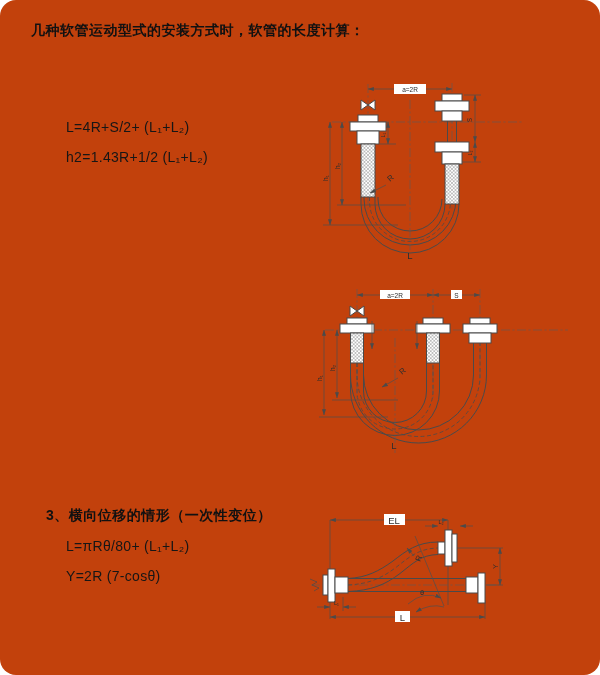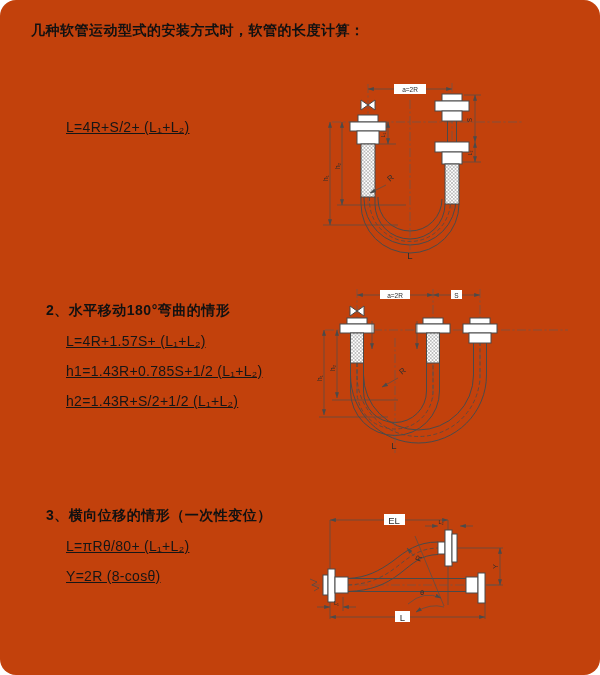--- a/index.html
+++ b/index.html
@@ -8,21 +8,21 @@
     position:relative; width:600px; height:675px; background:#c2410c;
     font-family:"Liberation Sans", sans-serif; color:#1a1a1a; overflow:hidden;border-radius:16px;
   }
   .title {
     position:absolute; left:31px; top:22px;
     font-size:14px; font-weight:600; letter-spacing:0.5px; color:#111;
   }
   .section { position:absolute; }
   .sec-heading { font-size:14px; font-weight:600; color:#111; letter-spacing:0.5px; }
   .formulas { margin-top:12px; padding-left:20px; }
-  .formula { font-size:14px; line-height:18px; margin-bottom:12px; color:#161616; letter-spacing:0.3px;text-decoration:underline; }
+  .formula { font-size:14px; line-height:18px; margin-bottom:12px; color:#161616; letter-spacing:0.3px; }
   .diagram { position:absolute; }
   svg text { fill:#2e2e2e; font-family:"Liberation Sans", sans-serif; }
   .draw { stroke:#4a4a4a; stroke-width:1; fill:none; }
   .dim  { stroke:#4f4f4f; stroke-width:0.7; fill:none; }
   .cl   { stroke:#5d5d5d; stroke-width:0.6; fill:none; stroke-dasharray:9 2.5 2 2.5; }
   .dsh  { stroke:#4a4a4a; stroke-width:0.8; fill:none; stroke-dasharray:4 2.5; }
   .part { fill:#ffffff; stroke:#4a4a4a; stroke-width:1; }
   .braid{ fill:url(#hatch); stroke:#4a4a4a; stroke-width:1; }
   .lblbg{ fill:#ffffff; }
   .t5 { font-size:5.5px; } .t6 { font-size:6.5px; } .t7 { font-size:7.5px; }
@@ -31,37 +31,30 @@
 </head>
 <body>
 
 <div class="page">
 
   <div class="title">几种软管运动型式的安装方式时，软管的长度计算：</div>
 
   <div class="section" style="left:46px; top:106px;">
     <div class="formulas">
       <div class="formula">L=4R+S/2+ (L₁+L₂)</div>
+      <div class="formula">h2=1.43R+1/2 (L₁+L₂)</div>
     </div>
   </div>
 
-  <div class="section" style="left:46px; top:302px;">
-    <div class="sec-heading">2、水平移动180°弯曲的情形</div>
-    <div class="formulas">
-      <div class="formula">L=4R+1.57S+ (L₁+L₂)</div>
-      <div class="formula">h1=1.43R+0.785S+1/2 (L₁+L₂)</div>
-      <div class="formula">h2=1.43R+S/2+1/2 (L₁+L₂)</div>
-    </div>
-  </div>
 
   <div class="section" style="left:46px; top:507px;">
     <div class="sec-heading">3、横向位移的情形（一次性变位）</div>
     <div class="formulas">
       <div class="formula">L=πRθ/80+ (L₁+L₂)</div>
-      <div class="formula">Y=2R (8-cosθ)</div>
+      <div class="formula">Y=2R (7-cosθ)</div>
     </div>
   </div>
 
   <div class="diagram" style="left:312px; top:78px;">
   <svg width="285" height="185" viewBox="0 0 285 185">
     <defs>
       <pattern id="hatch" width="3.5" height="3.5" patternUnits="userSpaceOnUse">
         <rect width="3.5" height="3.5" fill="#ffffff"></rect>
         <path d="M0,3.5 L3.5,0 M0,0 L3.5,3.5" stroke="#7a7a7a" stroke-width="0.45"></path>
       </pattern>

